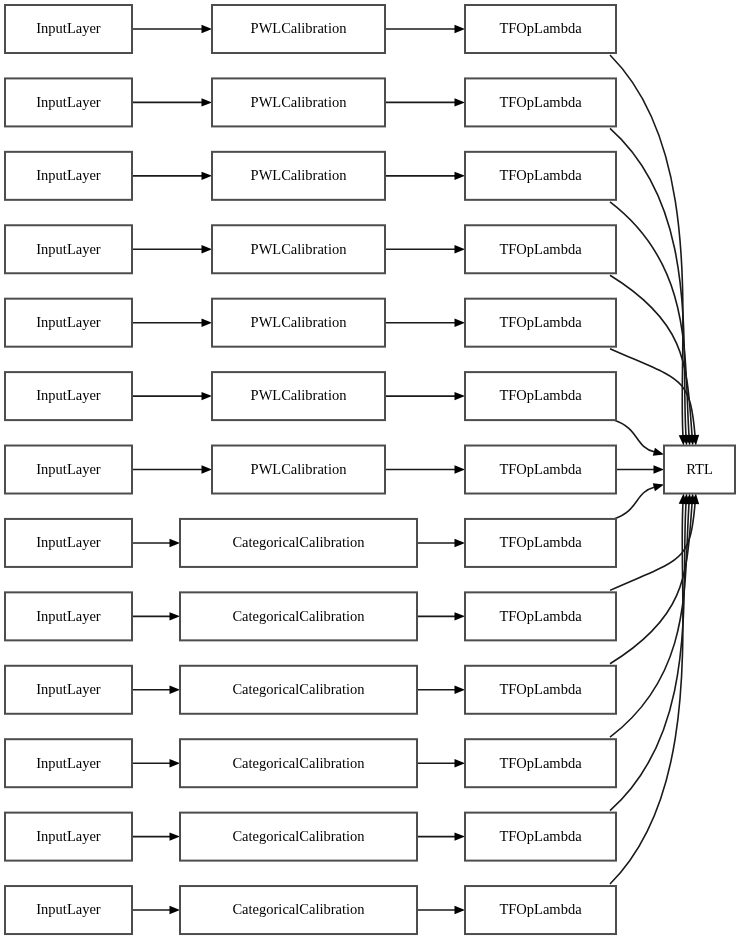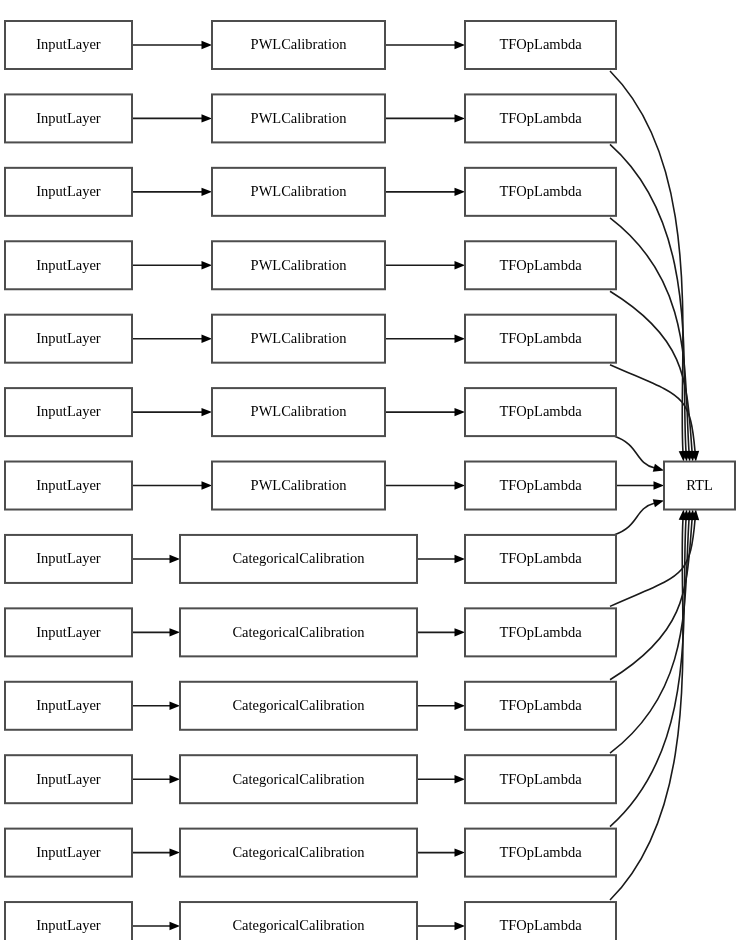--- a/index.html
+++ b/index.html
@@ -10,21 +10,20 @@
   body {
     width: 741px;
     height: 940px;
     font-family: "Liberation Serif", "DejaVu Serif", serif;
     overflow: hidden;
   }
   #graph-root {
     position: relative;
     width: 741px;
     height: 820px;
-    margin-top: 16px;
   }
   svg#graph-svg {
     display: block;
     width: 741px;
     height: 940px;
   }
   .node-box {
     fill: #ffffff;
     stroke: #4d4d4d;
     stroke-width: 2;

